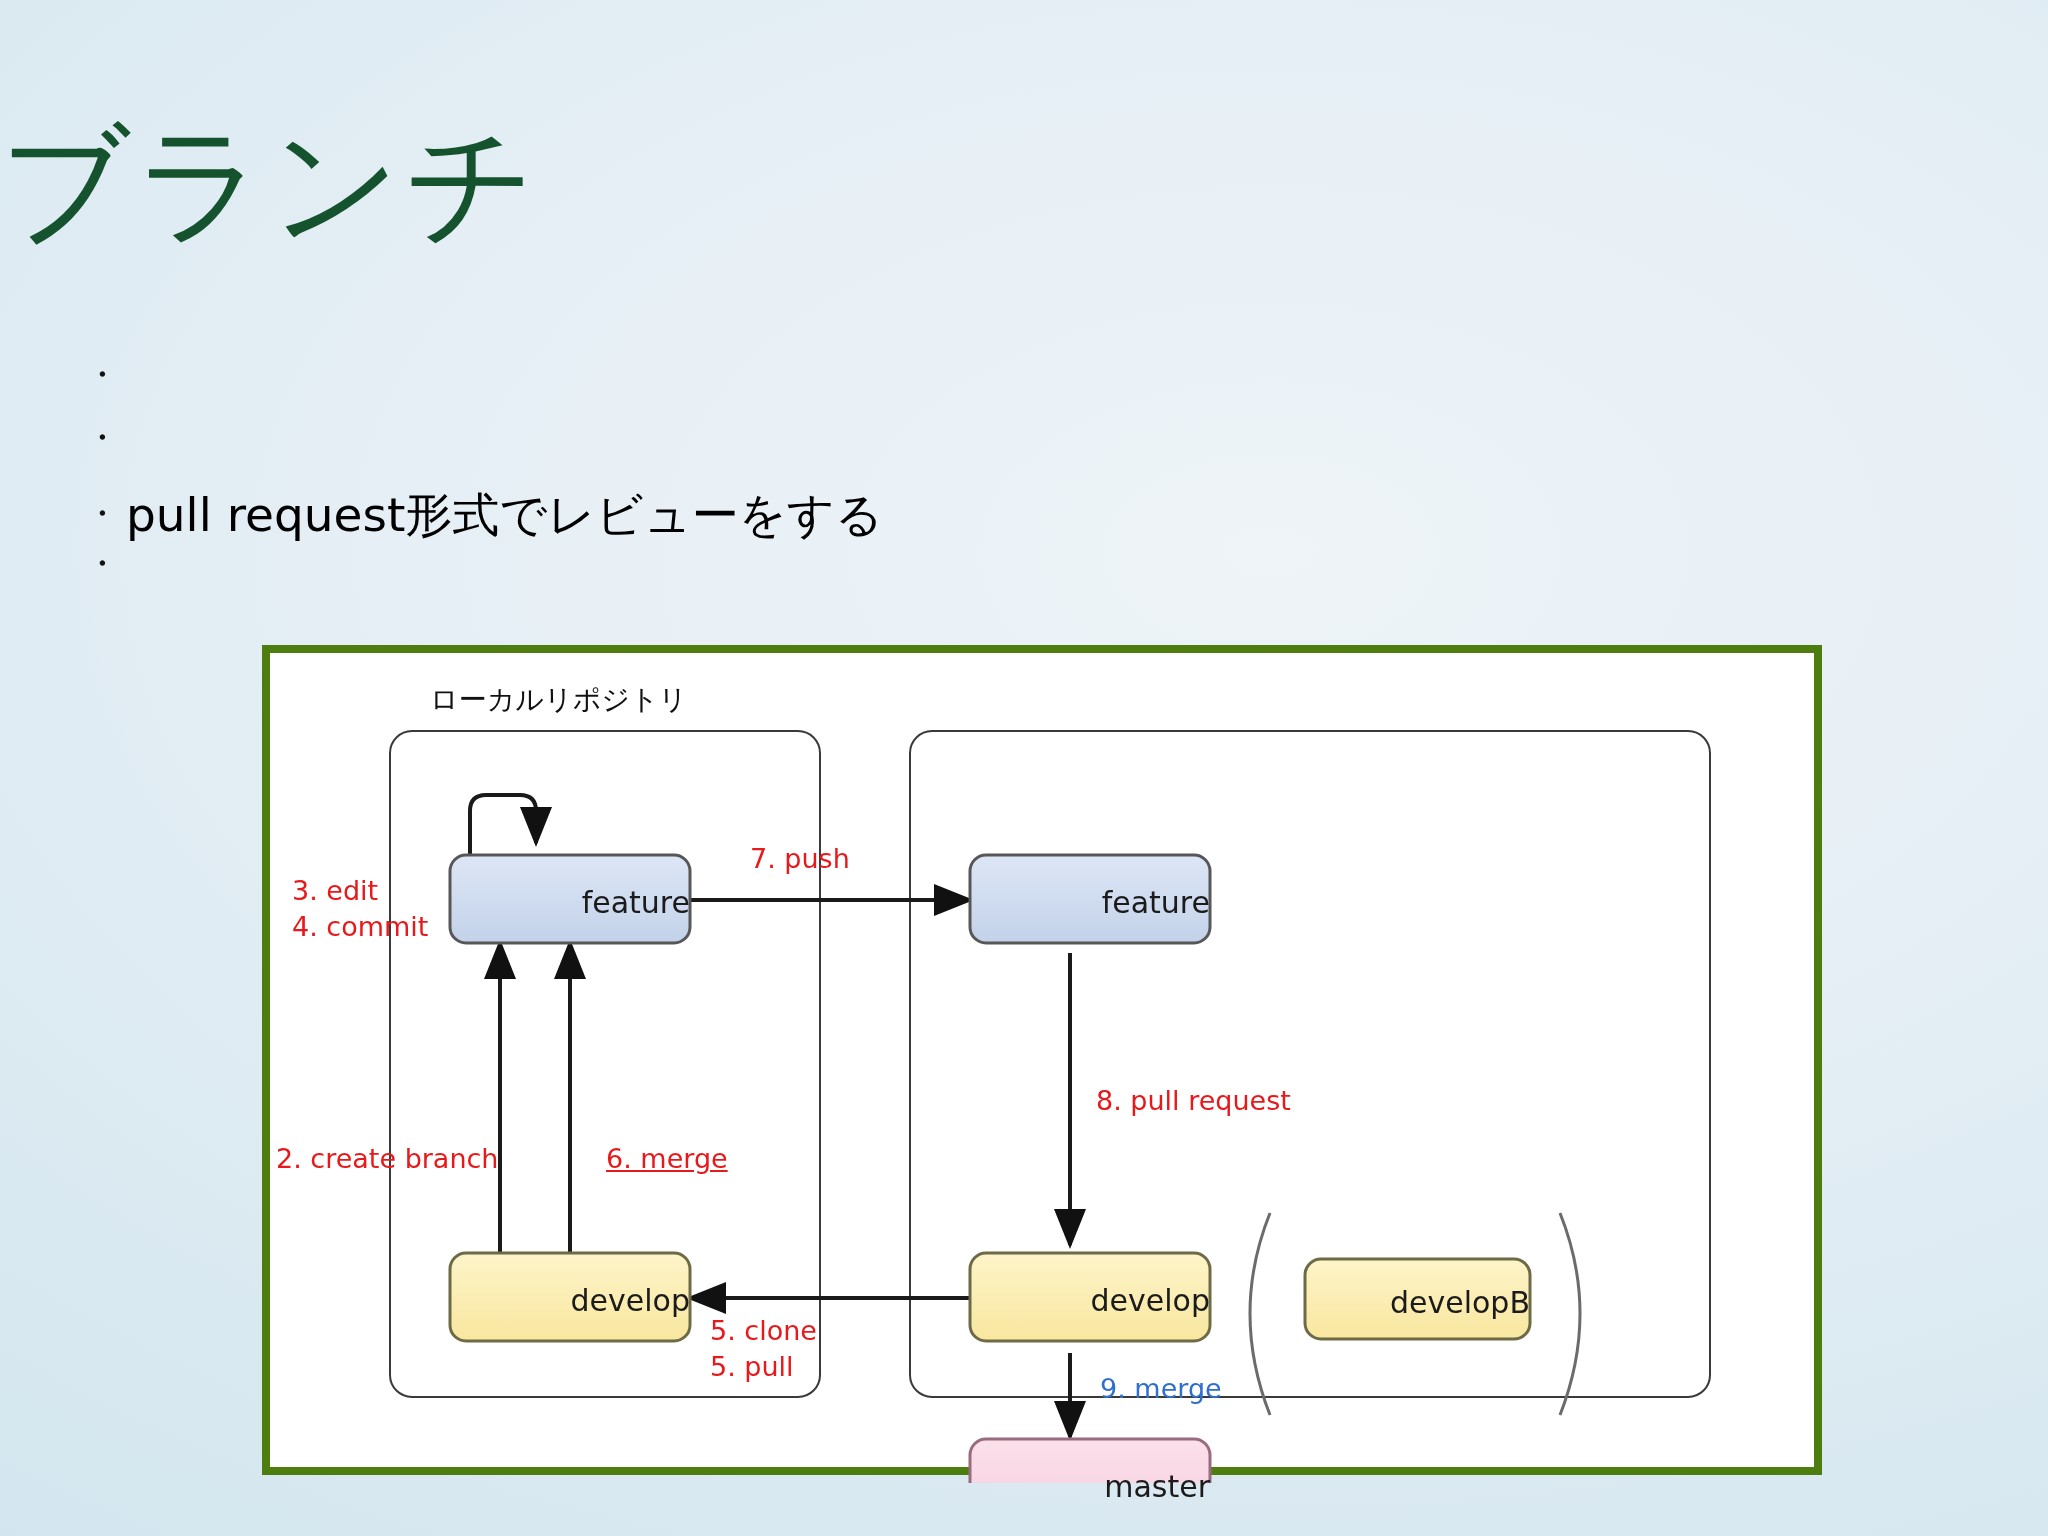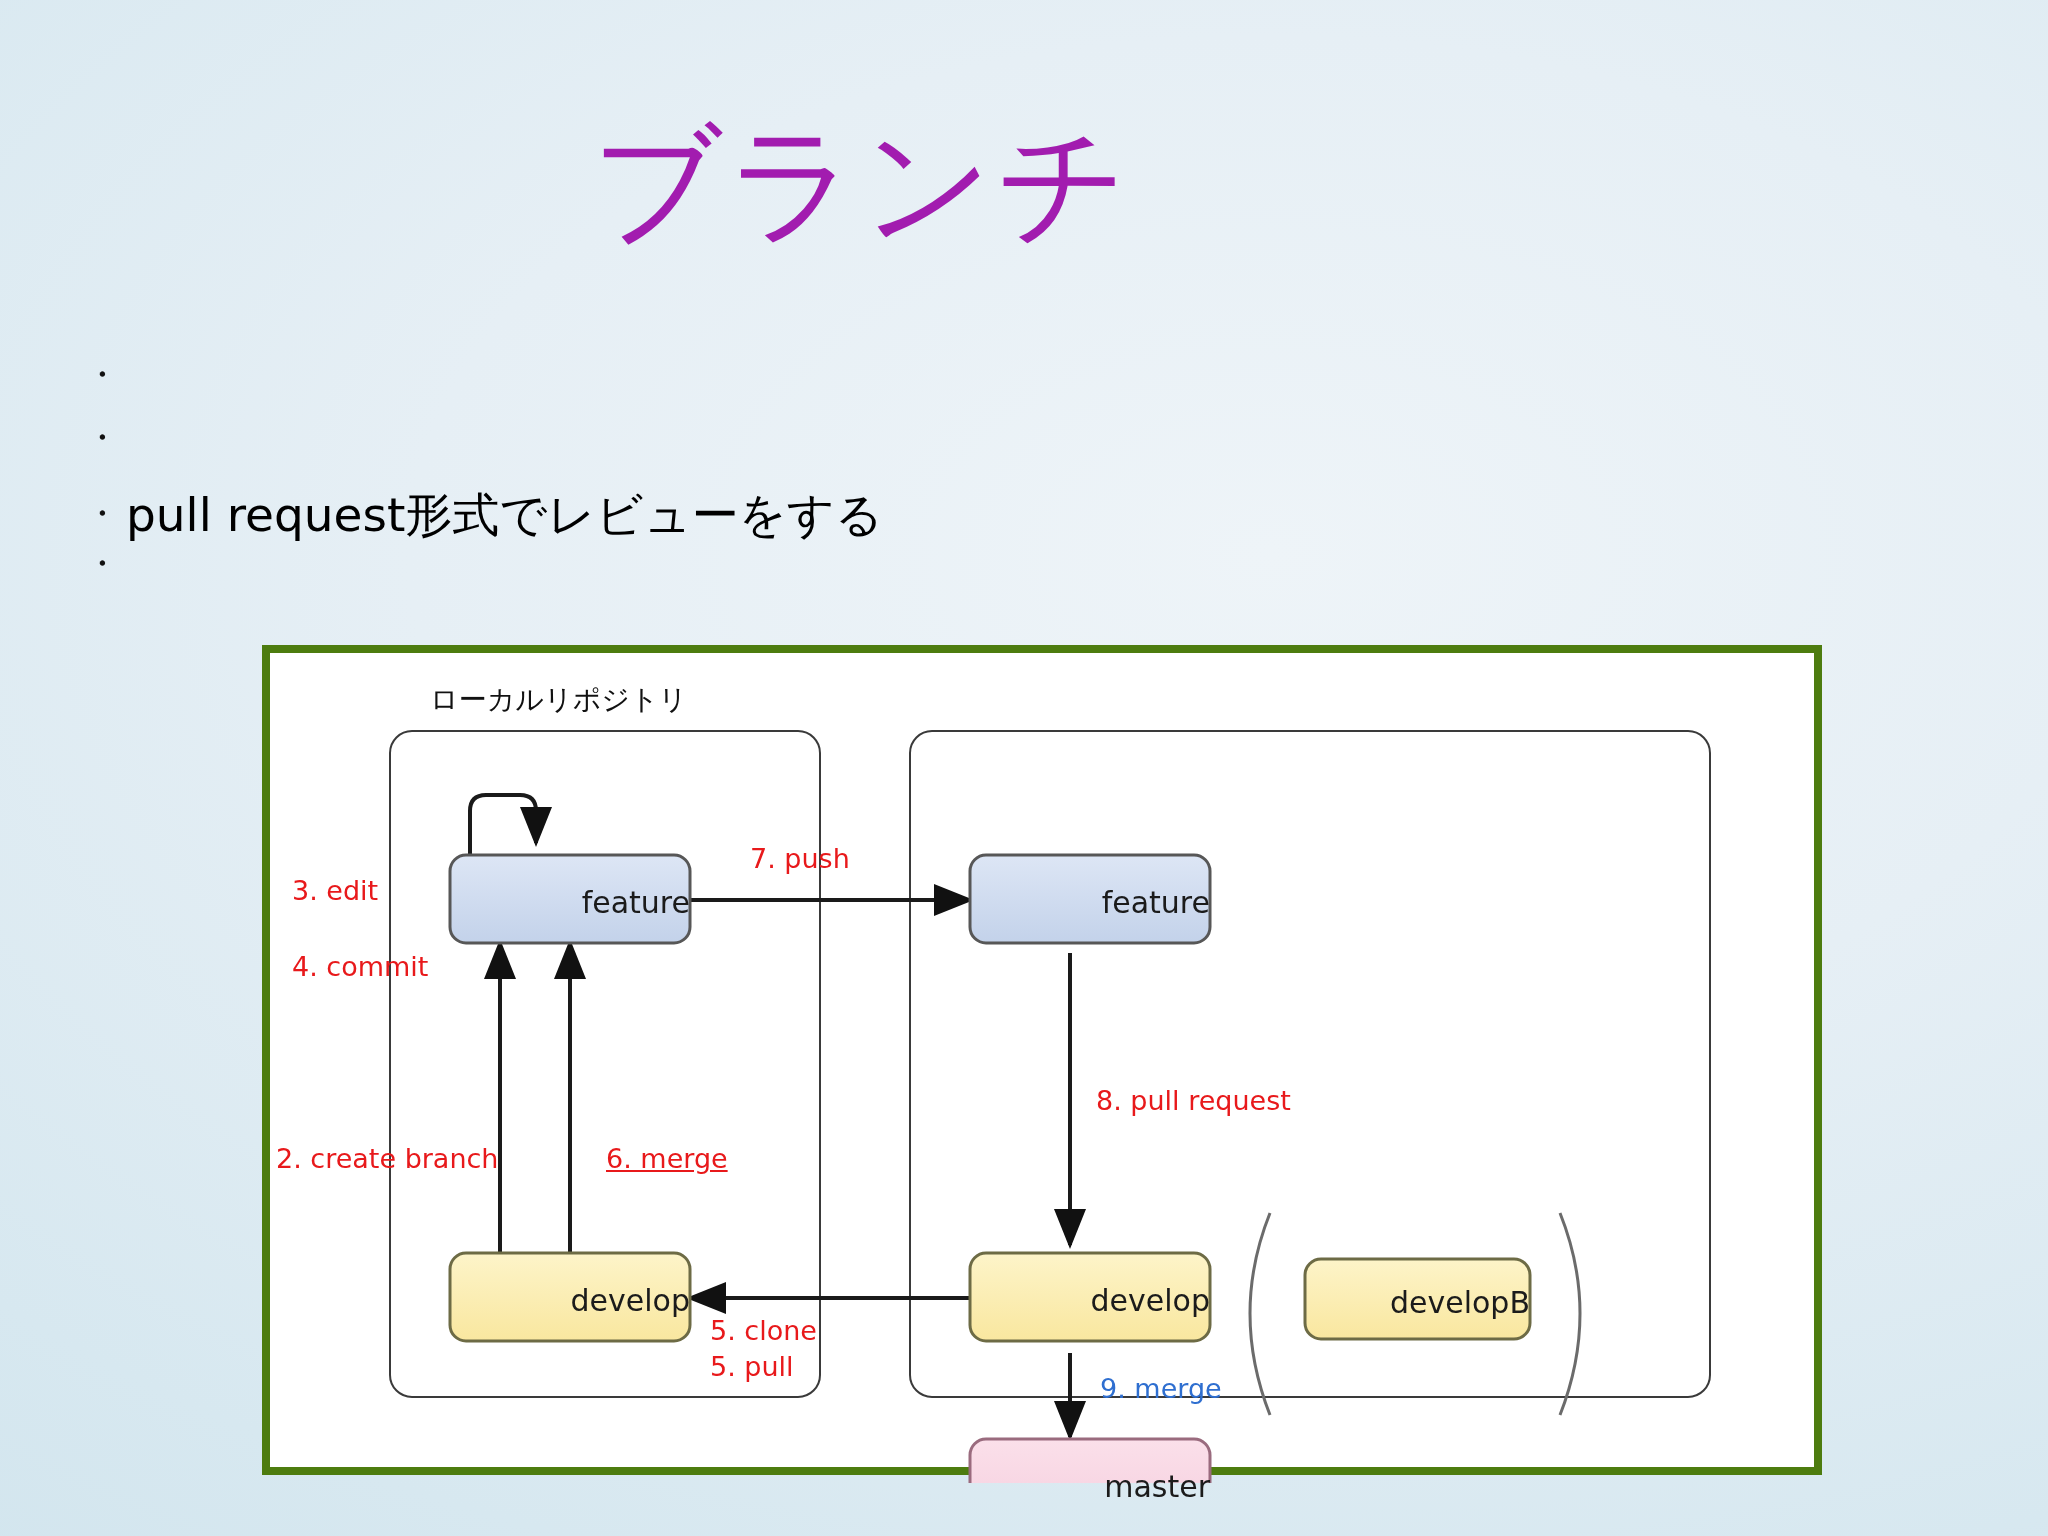--- a/index.html
+++ b/index.html
@@ -20,26 +20,26 @@
     height: 1536px;
     box-sizing: border-box;
   }
 
   
   .title {
     position: absolute;
     top: 120px;
     left: 0;
     width: 1724px;
-    text-align: center;
+    text-align: left;
     font-family: "DejaVu Sans", "Liberation Sans", sans-serif;
     font-size: 128px;
     line-height: 1.0;
     letter-spacing: 4px;
-    color: #a21caf;
+    color: #14532d;
     font-weight: 400;
   }
 
   
   .bullets {
     position: absolute;
     top: 358px;
     left: 78px;
     width: 1900px;
   }
@@ -190,21 +190,21 @@
       <div class="group-caption" style="left:160px; top:28px;">ローカルリポジトリ</div>
 
       <div class="node-label" style="left:180px; top:232px; width:240px;">feature</div>
       <div class="node-label" style="left:180px; top:630px; width:240px;">develop</div>
       <div class="node-label" style="left:700px; top:232px; width:240px;">feature</div>
       <div class="node-label" style="left:700px; top:630px; width:240px;">develop</div>
       <div class="node-label" style="left:700px; top:816px; width:240px;">master</div>
       <div class="node-label" style="left:1035px; top:632px; width:225px;">developB</div>
 
       <div class="edge-label" style="left:22px; top:222px;">3. edit</div>
-      <div class="edge-label" style="left:22px; top:258px;margin-top:40px;">4. commit</div>
+      <div class="edge-label" style="left:22px; top:258px;">4. commit</div>
       <div class="edge-label" style="left:6px; top:490px;">2. create branch</div>
       <div class="edge-label" style="left:336px; top:490px;text-decoration:underline;">6. merge</div>
       <div class="edge-label" style="left:440px; top:662px;">5. clone</div>
       <div class="edge-label" style="left:440px; top:698px;">5. pull</div>
       <div class="edge-label" style="left:480px; top:190px;">7. push</div>
       <div class="edge-label" style="left:826px; top:432px;">8. pull request</div>
       <div class="edge-label blue" style="left:830px; top:720px;">9. merge</div>
 
     </div>
   </div>

